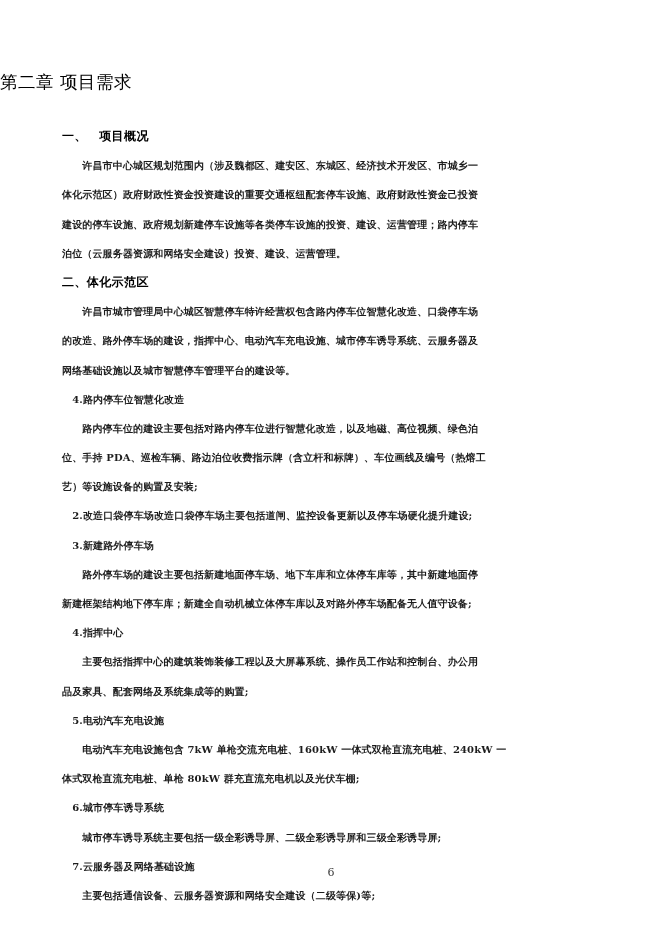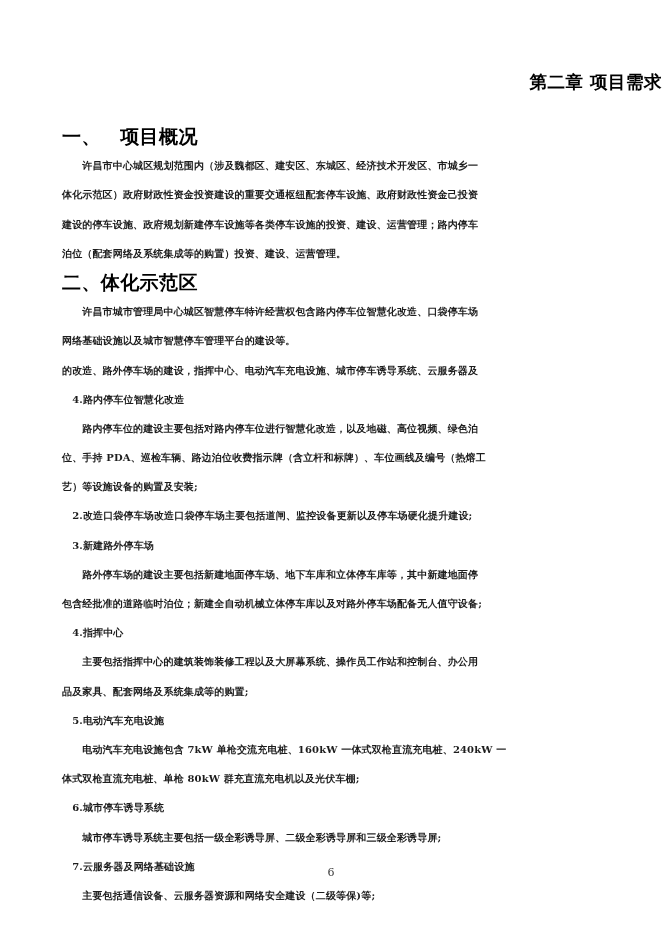--- a/index.html
+++ b/index.html
@@ -15,23 +15,23 @@
     overflow: hidden;
     box-sizing: border-box;
     font-family: "DejaVu Serif", "Liberation Serif", serif;
     color: #1b1b1b;
   }
   .doc-title {
     position: absolute;
     top: 70px;
     left: 0;
     width: 662px;
-    text-align: right;
+    text-align: left;
     font-size: 17.5px;
-    font-weight: bold;
+    font-weight: normal;
     letter-spacing: 0.5px;
     font-family: "DejaVu Sans", "Liberation Sans", sans-serif;
     color: #000000;
   }
   .body-block {
     position: absolute;
     top: 122px;
     left: 62px;
     width: 540px;
   }
@@ -40,21 +40,21 @@
     line-height: 29.2px;
     height: 29.2px;
     white-space: pre;
     letter-spacing: 0.15px;
     color: #1d1d1d;
     font-weight: bold;
   }
   .ln.heading {
     font-weight: bold;
     font-family: "DejaVu Sans", "Liberation Sans", sans-serif;
-    font-size: 19px;
+    font-size: 12px;
     letter-spacing: 0.4px;
     color: #000000;
   }
   .page-number {
     position: absolute;
     top: 866px;
     left: 0;
     width: 662px;
     text-align: center;
     font-size: 11px;
@@ -68,37 +68,37 @@
 <div class="page">
 
   <div class="doc-title">第二章 项目需求</div>
 
   <div class="body-block">
 
     <div class="ln heading">一、　项目概况</div>
     <div class="ln">　　许昌市中心城区规划范围内（涉及魏都区、建安区、东城区、经济技术开发区、市城乡一</div>
     <div class="ln">体化示范区）政府财政性资金投资建设的重要交通枢纽配套停车设施、政府财政性资金己投资</div>
     <div class="ln">建设的停车设施、政府规划新建停车设施等各类停车设施的投资、建设、运营管理；路内停车</div>
-    <div class="ln">泊位（配套网络及系统集成等的购置）投资、建设、运营管理。</div>
+    <div class="ln">泊位（云服务器资源和网络安全建设）投资、建设、运营管理。</div>
 
     <div class="ln heading">二、体化示范区</div>
     <div class="ln">　　许昌市城市管理局中心城区智慧停车特许经营权包含路内停车位智慧化改造、口袋停车场</div>
+    <div class="ln">的改造、路外停车场的建设，指挥中心、电动汽车充电设施、城市停车诱导系统、云服务器及</div>
     <div class="ln">网络基础设施以及城市智慧停车管理平台的建设等。</div>
-    <div class="ln">的改造、路外停车场的建设，指挥中心、电动汽车充电设施、城市停车诱导系统、云服务器及</div>
 
     <div class="ln">　4.路内停车位智慧化改造</div>
     <div class="ln">　　路内停车位的建设主要包括对路内停车位进行智慧化改造，以及地磁、高位视频、绿色泊</div>
     <div class="ln">位、手持 PDA、巡检车辆、路边泊位收费指示牌（含立杆和标牌）、车位画线及编号（热熔工</div>
     <div class="ln">艺）等设施设备的购置及安装;</div>
 
     <div class="ln">　2.改造口袋停车场改造口袋停车场主要包括道闸、监控设备更新以及停车场硬化提升建设;</div>
 
     <div class="ln">　3.新建路外停车场</div>
     <div class="ln">　　路外停车场的建设主要包括新建地面停车场、地下车库和立体停车库等，其中新建地面停</div>
-    <div class="ln">包含经批准的道路临时泊位；新建全自动机械立体停车库以及对路外停车场配备无人值守设备;</div>
+    <div class="ln">新建框架结构地下停车库；新建全自动机械立体停车库以及对路外停车场配备无人值守设备;</div>
 
     <div class="ln">　4.指挥中心</div>
     <div class="ln">　　主要包括指挥中心的建筑装饰装修工程以及大屏幕系统、操作员工作站和控制台、办公用</div>
     <div class="ln">品及家具、配套网络及系统集成等的购置;</div>
 
     <div class="ln">　5.电动汽车充电设施</div>
     <div class="ln">　　电动汽车充电设施包含 7kW 单枪交流充电桩、160kW 一体式双枪直流充电桩、240kW 一</div>
     <div class="ln">体式双枪直流充电桩、单枪 80kW 群充直流充电机以及光伏车棚;</div>
 
     <div class="ln">　6.城市停车诱导系统</div>

